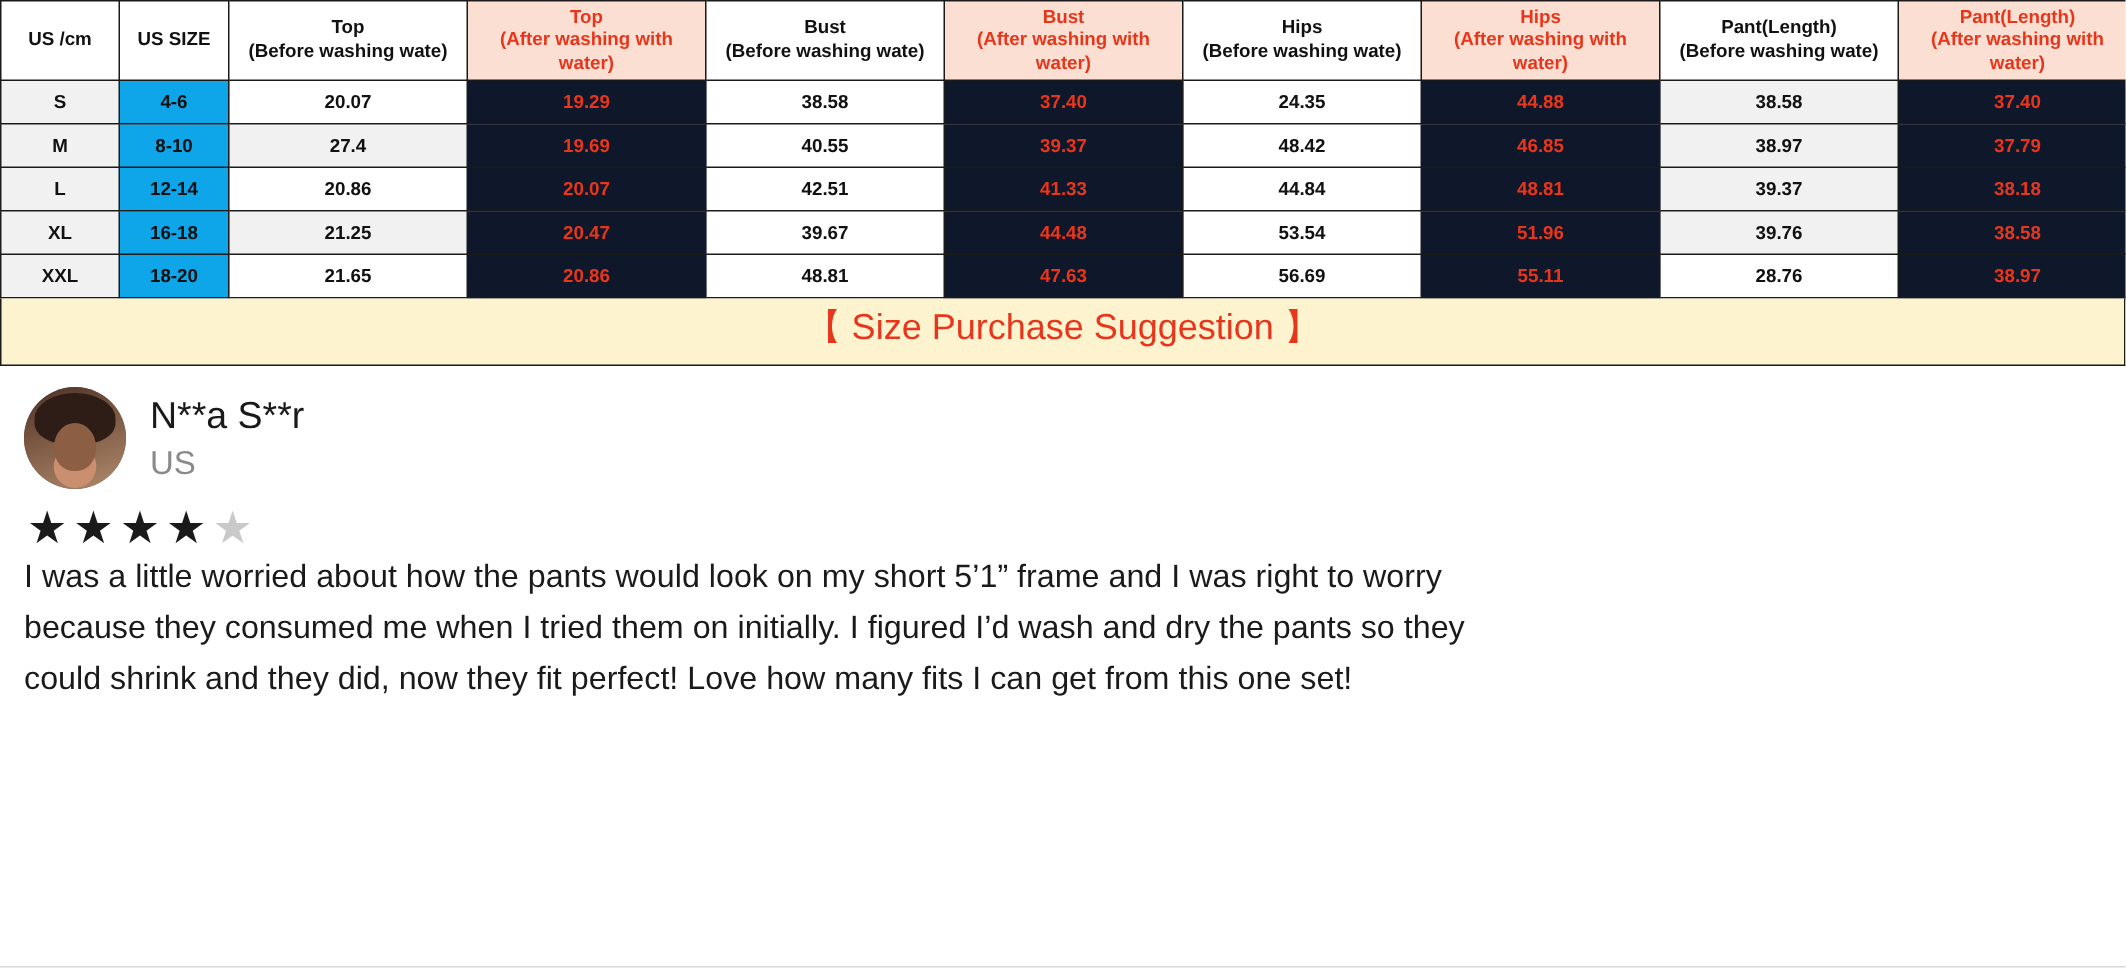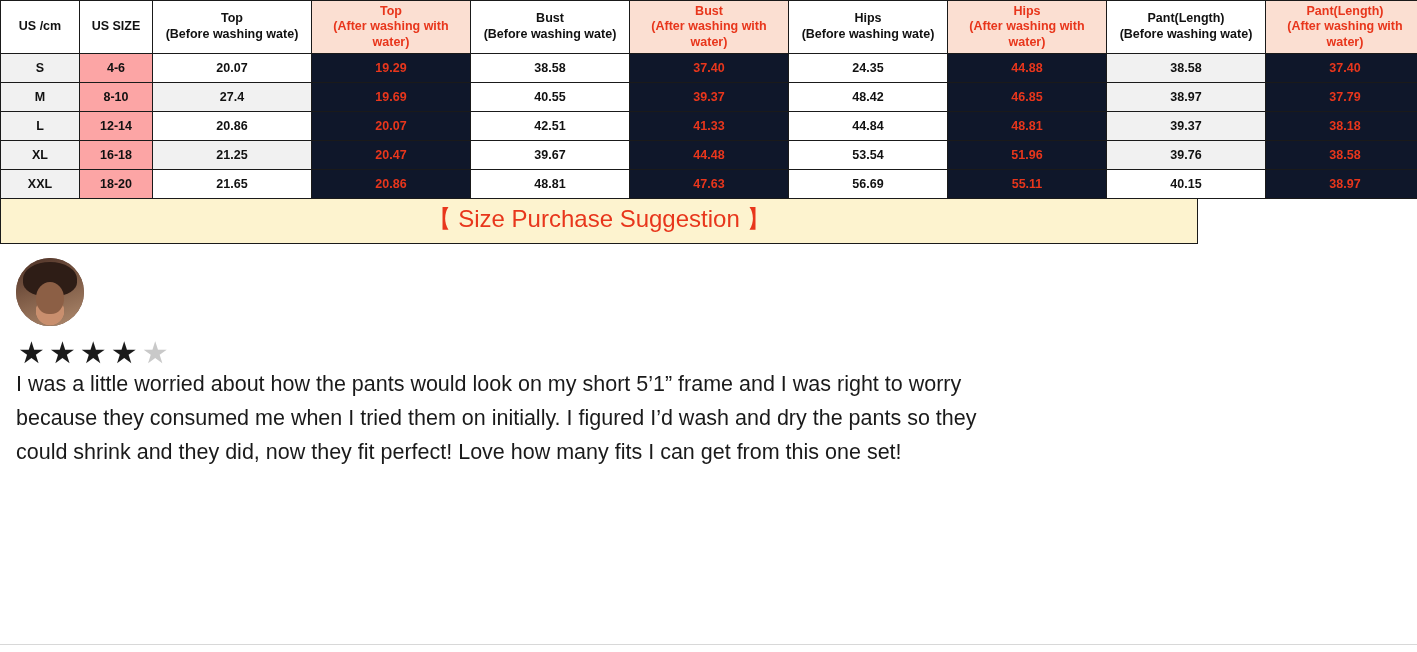--- a/index.html
+++ b/index.html
@@ -67,30 +67,30 @@
     background: #ffffff;
     font-weight: normal;
   }
   .cell-before.shaded { background: #f1f1f1; }
   .cell-size {
     background: #f1f1f1;
     font-weight: bold;
     color: #111111;
   }
   .cell-ussize {
-    background: #fca5a5;
+    background: #0ea5e9;
     font-weight: normal;
     color: #111111;
   }
   .hdr-label-main { display: block; }
   .hdr-label-sub  { display: block; }
 
   
   .suggestion {
-    width: 1198px;
+    width: 1417px;
     box-sizing: border-box;
     background: #fdf3cf;
     border-left: 1px solid #1a1a1a;
     border-right: 1px solid #1a1a1a;
     border-bottom: 1px solid #1a1a1a;
     padding: 4px 12px 8px 12px;
     text-align: center;
   }
   .suggestion-title {
     color: #e8361c;
@@ -291,37 +291,41 @@
       </tr>
       <tr>
         <td class="cell-size">XXL</td>
         <td class="cell-ussize">18-20</td>
         <td class="cell-before">21.65</td>
         <td class="cell-after">20.86</td>
         <td class="cell-before">48.81</td>
         <td class="cell-after">47.63</td>
         <td class="cell-before">56.69</td>
         <td class="cell-after">55.11</td>
-        <td class="cell-before">40.15</td>
+        <td class="cell-before">28.76</td>
         <td class="cell-after">38.97</td>
       </tr>
     </tbody>
   </table>
 
   <div class="suggestion">
     <div class="suggestion-title">【 Size Purchase Suggestion 】</div>
   </div>
 
   <div class="review">
     <div class="review-head">
       <div class="avatar">
         <div class="bg"></div>
         <div class="hair"></div>
         <div class="face"></div>
       </div>
+      <div class="reviewer-block">
+        <div class="reviewer-name">N**a S**r</div>
+        <div class="reviewer-country">US</div>
+      </div>
     </div>
 
     <div class="stars">
       <span class="star filled">★</span>
       <span class="star filled">★</span>
       <span class="star filled">★</span>
       <span class="star filled">★</span>
       <span class="star empty">★</span>
     </div>
 

